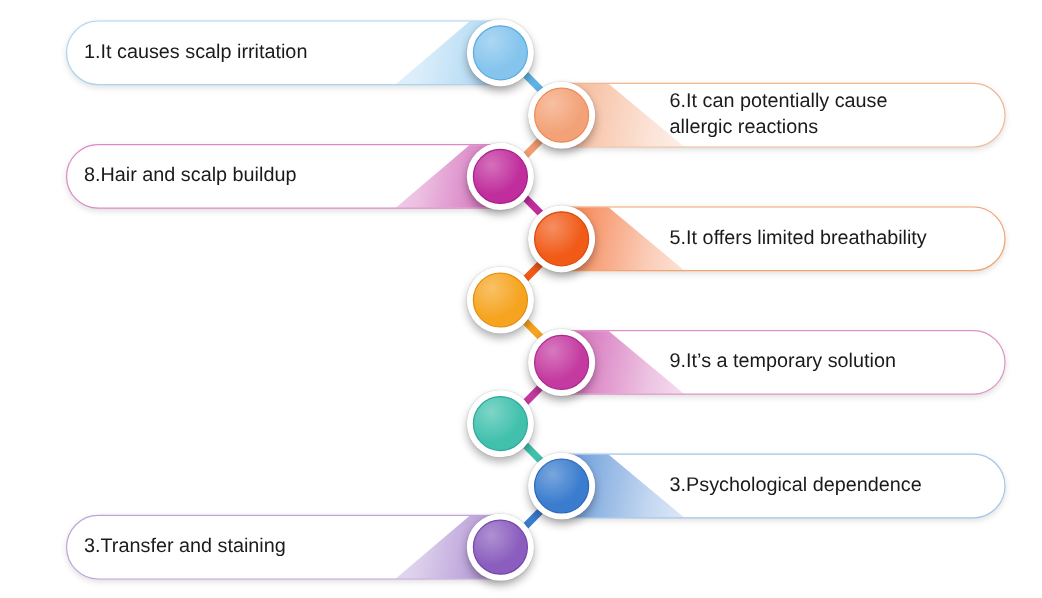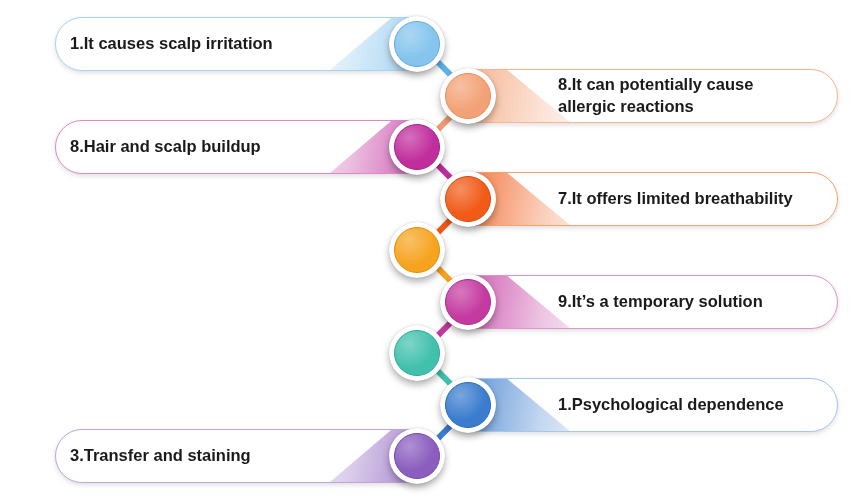--- a/index.html
+++ b/index.html
@@ -36,21 +36,21 @@
   .left  .pill{left:55px;width:386px;}
   .right .pill{left:444px;width:394px;}
 
   .wedge{position:absolute;top:-2px;bottom:-2px;left:-2px;right:-2px;}
   .left  .wedge{clip-path:polygon(70% 103%, 88% -3%, 103% -3%, 103% 103%);}
   .right .wedge{clip-path:polygon(-3% -3%, 15% -3%, 33% 103%, -3% 103%);}
 
   .label{
     position:absolute;top:0;bottom:0;
     display:flex;align-items:center;
-    font-size:16.5px;line-height:1.3;font-weight:700;
+    font-size:16.5px;line-height:1.3;font-weight:400;
     color:#1a1a1a;
     white-space:pre-line;
     z-index:2;
   }
   .left  .label{left:14px;right:58px;}
   .right .label{left:113px;right:14px;}
 
   .connector{
     position:absolute;width:73px;height:6px;border-radius:3px;
     top:calc(var(--top) + 24px);
@@ -88,21 +88,21 @@
     </div>
     <div class="connector" style="background: rgb(95, 178, 229);"></div>
     <div class="circle">
         <div class="dot"></div>
       </div>
   </div>
 
   <div class="item right" style="--c: #F3A277; --rim: #EC8B59; --pillBorder: #F3B794;">
     <div class="pill">
       <div class="wedge" style="background: linear-gradient(100deg, rgba(243, 162, 119, 0.85) 4%, rgba(243, 162, 119, 0.3) 26%, rgba(243, 162, 119, 0) 44%);"></div>
-      <div class="label">8.It can potentially cause
+      <div class="label">6.It can potentially cause
 allergic reactions</div>
     </div>
     <div class="connector" style="background: rgb(241, 156, 114);"></div>
     <div class="circle">
         <div class="dot"></div>
       </div>
   </div>
 
   <div class="item left" style="--c: #C02D9C; --rim: #A81F87; --pillBorder: #DC8AC4;">
     <div class="pill">
@@ -111,21 +111,21 @@
     </div>
     <div class="connector" style="background: rgb(192, 45, 156);"></div>
     <div class="circle">
         <div class="dot"></div>
       </div>
   </div>
 
   <div class="item right" style="--c: #F15A17; --rim: #D94A0B; --pillBorder: #F5A26D;">
     <div class="pill">
       <div class="wedge" style="background: linear-gradient(100deg, rgba(241, 90, 23, 0.85) 4%, rgba(241, 90, 23, 0.3) 26%, rgba(241, 90, 23, 0) 44%);"></div>
-      <div class="label">7.It offers limited breathability</div>
+      <div class="label">5.It offers limited breathability</div>
     </div>
     <div class="connector" style="background: rgb(241, 90, 23);"></div>
     <div class="circle">
         <div class="dot"></div>
       </div>
   </div>
 
   <div class="item left" style="--c: #F6A41F; --rim: #E08E0B; --pillBorder: #F8CA8B;">
     <div class="connector" style="background: rgb(246, 164, 31);"></div>
     <div class="circle">
@@ -147,21 +147,21 @@
   <div class="item left" style="--c: #41C1AD; --rim: #2BAA97; --pillBorder: #96DCD1;">
     <div class="connector" style="background: rgb(65, 193, 173);"></div>
     <div class="circle">
         <div class="dot"></div>
       </div>
   </div>
 
   <div class="item right" style="--c: #3A7CCE; --rim: #2B67B8; --pillBorder: #A6C6EA;">
     <div class="pill">
       <div class="wedge" style="background: linear-gradient(100deg, rgba(58, 124, 206, 0.85) 4%, rgba(58, 124, 206, 0.3) 26%, rgba(58, 124, 206, 0) 44%);"></div>
-      <div class="label">1.Psychological dependence</div>
+      <div class="label">3.Psychological dependence</div>
     </div>
     <div class="connector" style="background: rgb(58, 124, 206);"></div>
     <div class="circle">
         <div class="dot"></div>
       </div>
   </div>
 
   <div class="item left" style="--c: #8A5DBE; --rim: #7347A8; --pillBorder: #BFA4DC;">
     <div class="pill">
       <div class="wedge" style="background: linear-gradient(100deg, rgba(138, 93, 190, 0) 52%, rgba(138, 93, 190, 0.3) 76%, rgba(138, 93, 190, 0.8) 97%);"></div>

